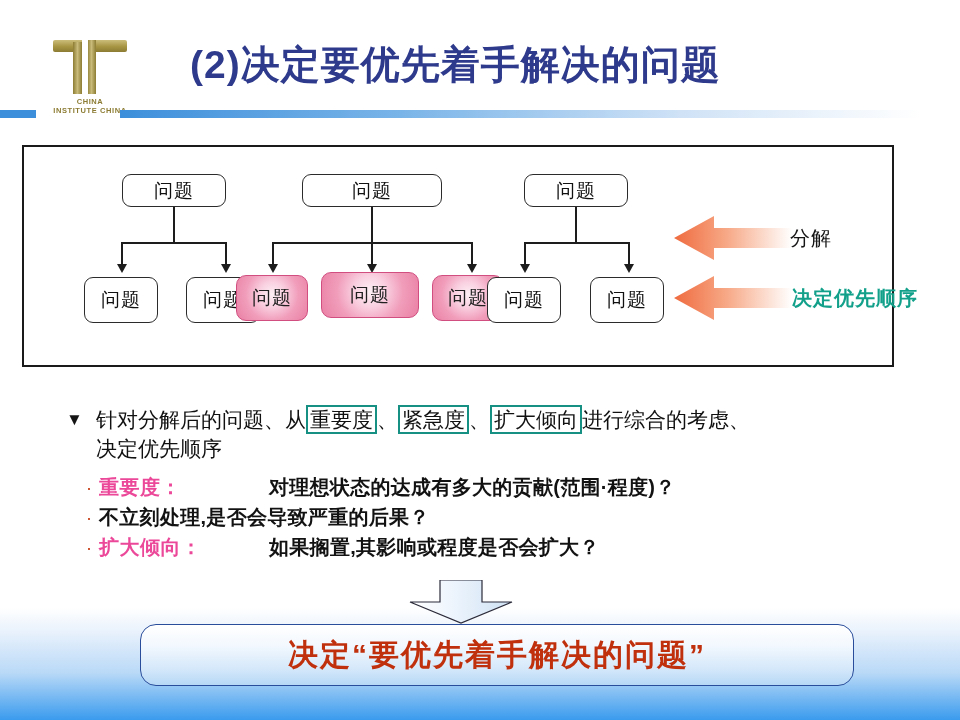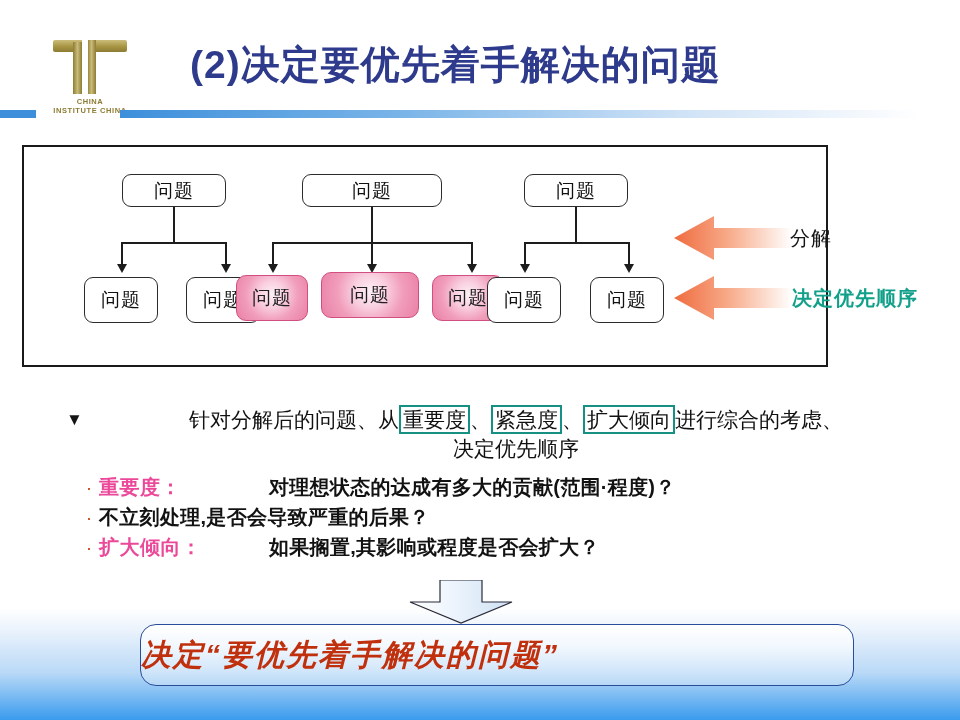--- a/index.html
+++ b/index.html
@@ -99,21 +99,21 @@
     position: absolute;
     left: 120px; top: 110px;
     width: 800px; height: 8px;
     background: linear-gradient(to right, #3d8fdb 0%, #79b4e8 35%, #cfe2f6 70%, #ffffff 100%);
   }
 
   
   .diagram-panel {
     position: absolute;
     left: 22px; top: 145px;
-    width: 806px; height: 222px;
+    width: 872px; height: 222px;
     border: 2px solid #1a1a1a;
     background: #ffffff;
     box-sizing: border-box;
   }
 
   .node {
     position: absolute;
     box-sizing: border-box;
     border-radius: 9px;
     border: 1.6px solid #2b2b2b;
@@ -177,21 +177,21 @@
     color: #111111;
     line-height: 29px;
   }
   .bullet-tri {
     width: 30px;
     flex: none;
     font-size: 17px;
     color: #141414;
     line-height: 29px;
   }
-  .bullet-main { flex: 1; text-align: center; }
+  .bullet-main { flex: 1; }
   .bullet-main .line2 { display: block; }
   .boxed {
     border: 2px solid #169082;
     padding: 0 2px;
     display: inline-block;
     line-height: 25px;
   }
 
   .def-list {
     position: absolute;
@@ -230,21 +230,21 @@
   .result-box {
     position: absolute;
     left: 140px; top: 624px;
     width: 714px; height: 62px;
     box-sizing: border-box;
     border: 1.6px solid #2a4d9b;
     border-radius: 16px;
     background: linear-gradient(to bottom, #ffffff 0%, #f2f8fe 35%, #d3e7fa 75%, #b6d8f6 100%);
     display: flex;
     align-items: center;
-    font-style: italic;
+    justify-content: center;
   }
   .result-text {
     font-size: 30px;
     font-weight: bold;
     color: #c0300c;
     letter-spacing: 2px;
     white-space: nowrap;
   }
 </style>
 </head>

